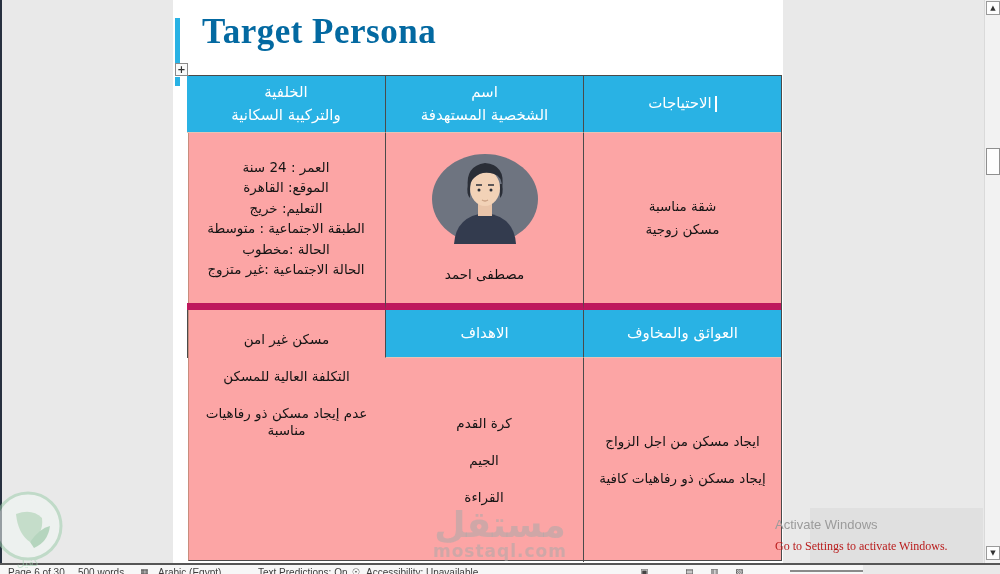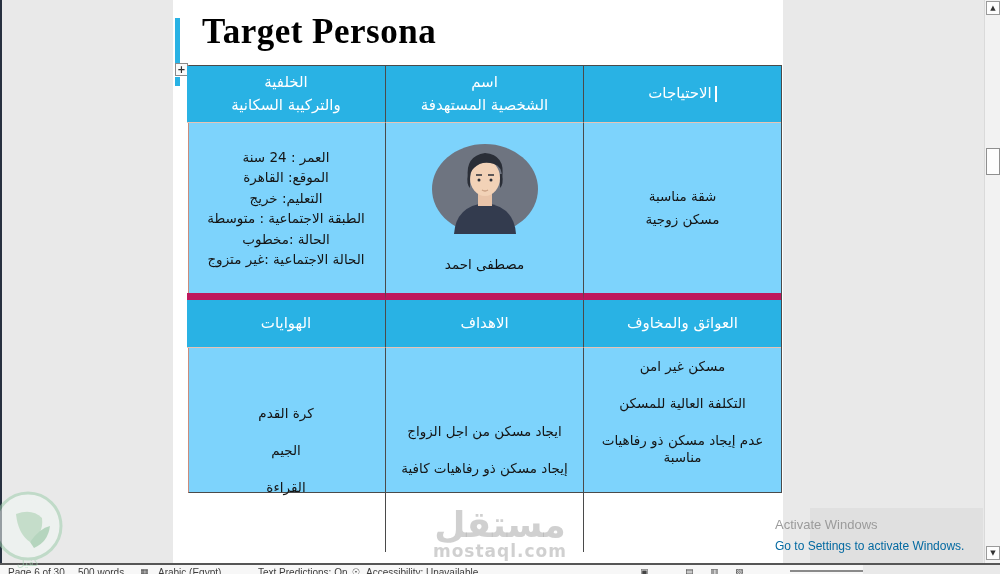--- a/index.html
+++ b/index.html
@@ -16,57 +16,57 @@
 
   
   .scrollbar { left:984px; top:0; width:16px; height:563px; background:#f2f2f2; border-left:1px solid #dadada; }
   .scroll-btn { position:absolute; left:1px; width:14px; height:14px; background:#fdfdfd; border:1px solid #9a9a9a; color:#333; font-size:7px; line-height:12px; text-align:center; }
   .scroll-up { top:1px; }
   .scroll-down { top:546px; }
   .scroll-thumb { position:absolute; left:1px; top:148px; width:14px; height:27px; background:#fdfdfd; border:1px solid #8f8f8f; }
 
   
   .page { left:173px; top:0; width:610px; height:563px; background:#ffffff; }
-  .doc-title { left:202px; top:12px; font-family:"Liberation Serif","DejaVu Serif",serif; font-weight:bold; font-size:35px; color:#000000; letter-spacing:.5px; }
+  .doc-title { left:202px; top:12px; font-family:"Liberation Serif","DejaVu Serif",serif; font-weight:bold; font-size:35px; color:#0369a1; letter-spacing:.5px; }
   .cyan-strip { left:175px; top:18px; width:5px; height:45px; background:#29b2e4; }
   .cyan-strip-stub { left:175px; top:77px; width:5px; height:9px; background:#29b2e4; }
   .table-handle { left:175px; top:63px; width:13px; height:13px; background:#fafafa; border:1px solid #8a8a8a; color:#333; font-size:10px; line-height:11px; text-align:center; font-weight:bold; }
 
   
-  .persona-table { left:188px; top:65px; width:594px; height:428px;
+  .persona-table { left:188px; top:75px; width:594px; height:486px;
     display:grid; direction:rtl;
     grid-template-columns:198px 198px 198px;
     grid-template-rows:57px 177px 48px 204px;
     border-top:1px solid #4a4a4a; border-right:1px solid #4a4a4a;
     border-bottom:1px solid #4a4a4a; border-left:1px solid #c98d7d;
-    background:#7dd3fc; }
+    background:#fca5a5; }
   .cell { border-left:1px solid #4a4a4a; }
   .cell.last-col { border-left:none; }
   .th { background:#29b2e4; color:#fff; display:flex; flex-direction:column; justify-content:center;
         text-align:center; font-size:15px; line-height:1.55; border-bottom:1px solid #e8c3b4; }
   .td { display:flex; flex-direction:column; align-items:center; justify-content:center;
         text-align:center; font-size:13.5px; color:#141414; direction:rtl; }
   .row2-content { border-bottom:7px solid #be185d; }
   .caret { display:inline-block; width:2px; height:16px; background:#ffffff; vertical-align:middle; margin-left:3px; }
   .demographics div { line-height:20.5px; }
   .needs-lines div { line-height:23px; }
   .spread-lines div { margin:11px 12px; line-height:15px; }
-  .obstacles { justify-content:flex-start; padding:10px 10px 0 10px; }
+  .obstacles { justify-content:flex-start; padding:21px 10px 0 10px; }
   .obstacles div { margin-bottom:20px; line-height:17px; }
   .avatar-cell { gap:22px; }
   .persona-name { font-size:13.5px; color:#111; }
 
   
   .mostaql-wm { left:425px; top:508px; width:150px; text-align:center; color:rgba(170,170,170,.55); z-index:5; direction:rtl; }
   .mostaql-ar { font-size:36px; font-weight:bold; line-height:34px; letter-spacing:1px; }
   .mostaql-dom { font-size:17px; font-weight:bold; letter-spacing:1px; direction:ltr; line-height:18px; }
   .kafeel-wm { left:-8px; top:490px; z-index:5; opacity:.55; }
   .activate-panel { left:810px; top:508px; width:173px; height:55px; background:#e0e0e0; }
   .activate-title { left:775px; top:517px; font-size:13px; color:#9b9b9b; font-family:"Liberation Sans",sans-serif; }
-  .activate-sub { left:775px; top:539px; font-size:12px; color:#0369a1; font-family:Liberation Sans, sans-serif; }
+  .activate-sub { left:775px; top:539px; font-size:12px; color:#b91c1c; font-family:Liberation Serif, serif; }
 
   .zoom-slider-track { position:absolute; top:5px; left:790px; width:150px; height:2px; background:#8a8a8a; }
   .zoom-slider-thumb { position:absolute; top:1px; left:895px; width:4px; height:9px; background:#5a5a5a; }
 </style>
 </head>
 <body>
 
 <div class="abs win-left-edge"></div>
 
 <div class="abs page"></div>
@@ -120,23 +120,20 @@
     <div>الحالة :مخطوب</div>
     <div>الحالة الاجتماعية :غير متزوج</div>
   </div>
 
   <div class="cell th">
     <div>العوائق والمخاوف</div>
   </div>
   <div class="cell th">
     <div>الاهداف</div>
   </div>
-  <div class="cell th last-col">
-    <div>الهوايات</div>
-  </div>
 
   <div class="cell td obstacles">
     <div>مسكن غير امن</div>
     <div>التكلفة العالية للمسكن</div>
     <div>عدم إيجاد مسكن ذو رفاهيات مناسبة</div>
   </div>
   <div class="cell td spread-lines">
     <div>ايجاد مسكن من اجل الزواج</div>
     <div>إيجاد مسكن ذو رفاهيات كافية</div>
   </div>

